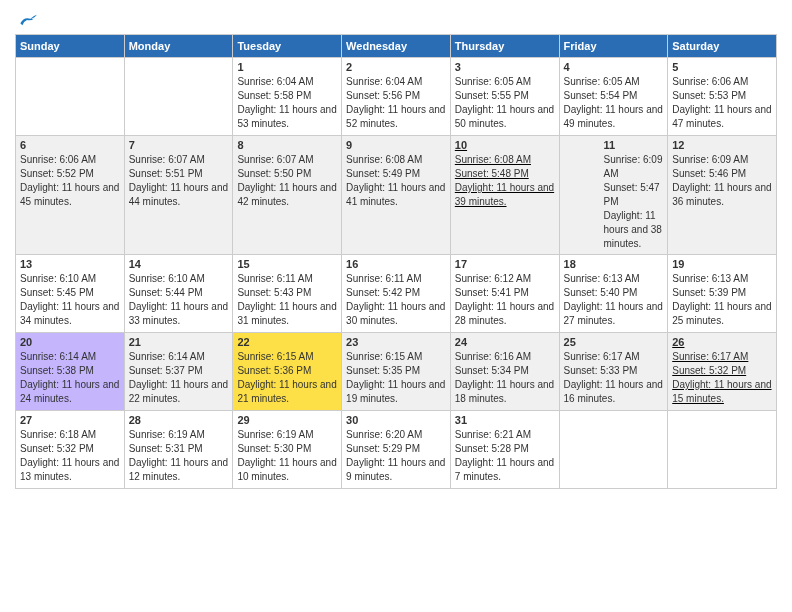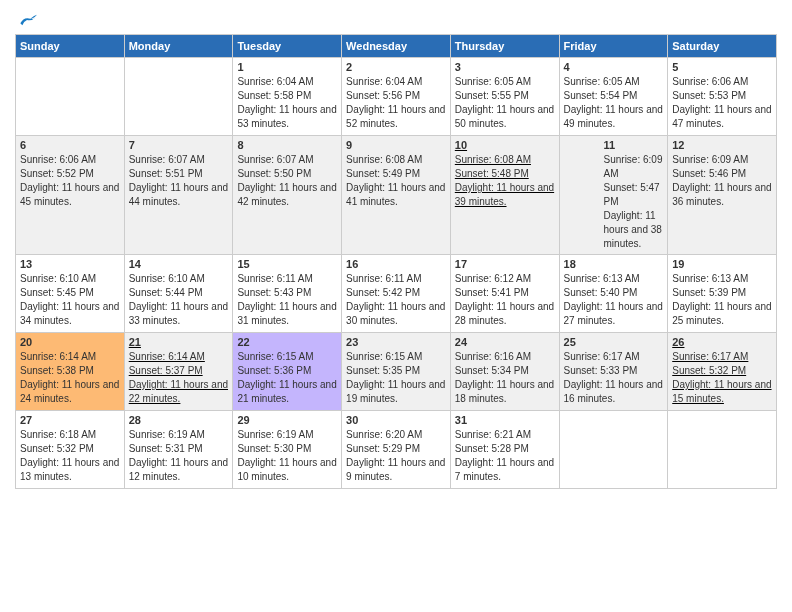--- a/index.html
+++ b/index.html
@@ -204,29 +204,29 @@
           <td>
             <div class="day-number">18</div>
             <div class="day-info">Sunrise: 6:13 AM<br>Sunset: 5:40 PM<br>Daylight: 11 hours and 27 minutes.</div>
           </td>
           <td>
             <div class="day-number">19</div>
             <div class="day-info">Sunrise: 6:13 AM<br>Sunset: 5:39 PM<br>Daylight: 11 hours and 25 minutes.</div>
           </td>
         </tr>
         <tr>
-          <td style="background: #fdba74;">
+          <td style="background: #c4b5fd;">
             <div class="day-number">20</div>
             <div class="day-info">Sunrise: 6:14 AM<br>Sunset: 5:38 PM<br>Daylight: 11 hours and 24 minutes.</div>
           </td>
-          <td style="background: rgb(240, 240, 240); text-decoration: underline;">
+          <td style="background: rgb(240, 240, 240);">
             <div class="day-number">21</div>
             <div class="day-info">Sunrise: 6:14 AM<br>Sunset: 5:37 PM<br>Daylight: 11 hours and 22 minutes.</div>
           </td>
-          <td style="background: #c4b5fd;">
+          <td style="background: #fde047;">
             <div class="day-number">22</div>
             <div class="day-info">Sunrise: 6:15 AM<br>Sunset: 5:36 PM<br>Daylight: 11 hours and 21 minutes.</div>
           </td>
           <td style="background: rgb(240, 240, 240);">
             <div class="day-number">23</div>
             <div class="day-info">Sunrise: 6:15 AM<br>Sunset: 5:35 PM<br>Daylight: 11 hours and 19 minutes.</div>
           </td>
           <td style="background: rgb(240, 240, 240);">
             <div class="day-number">24</div>
             <div class="day-info">Sunrise: 6:16 AM<br>Sunset: 5:34 PM<br>Daylight: 11 hours and 18 minutes.</div>

